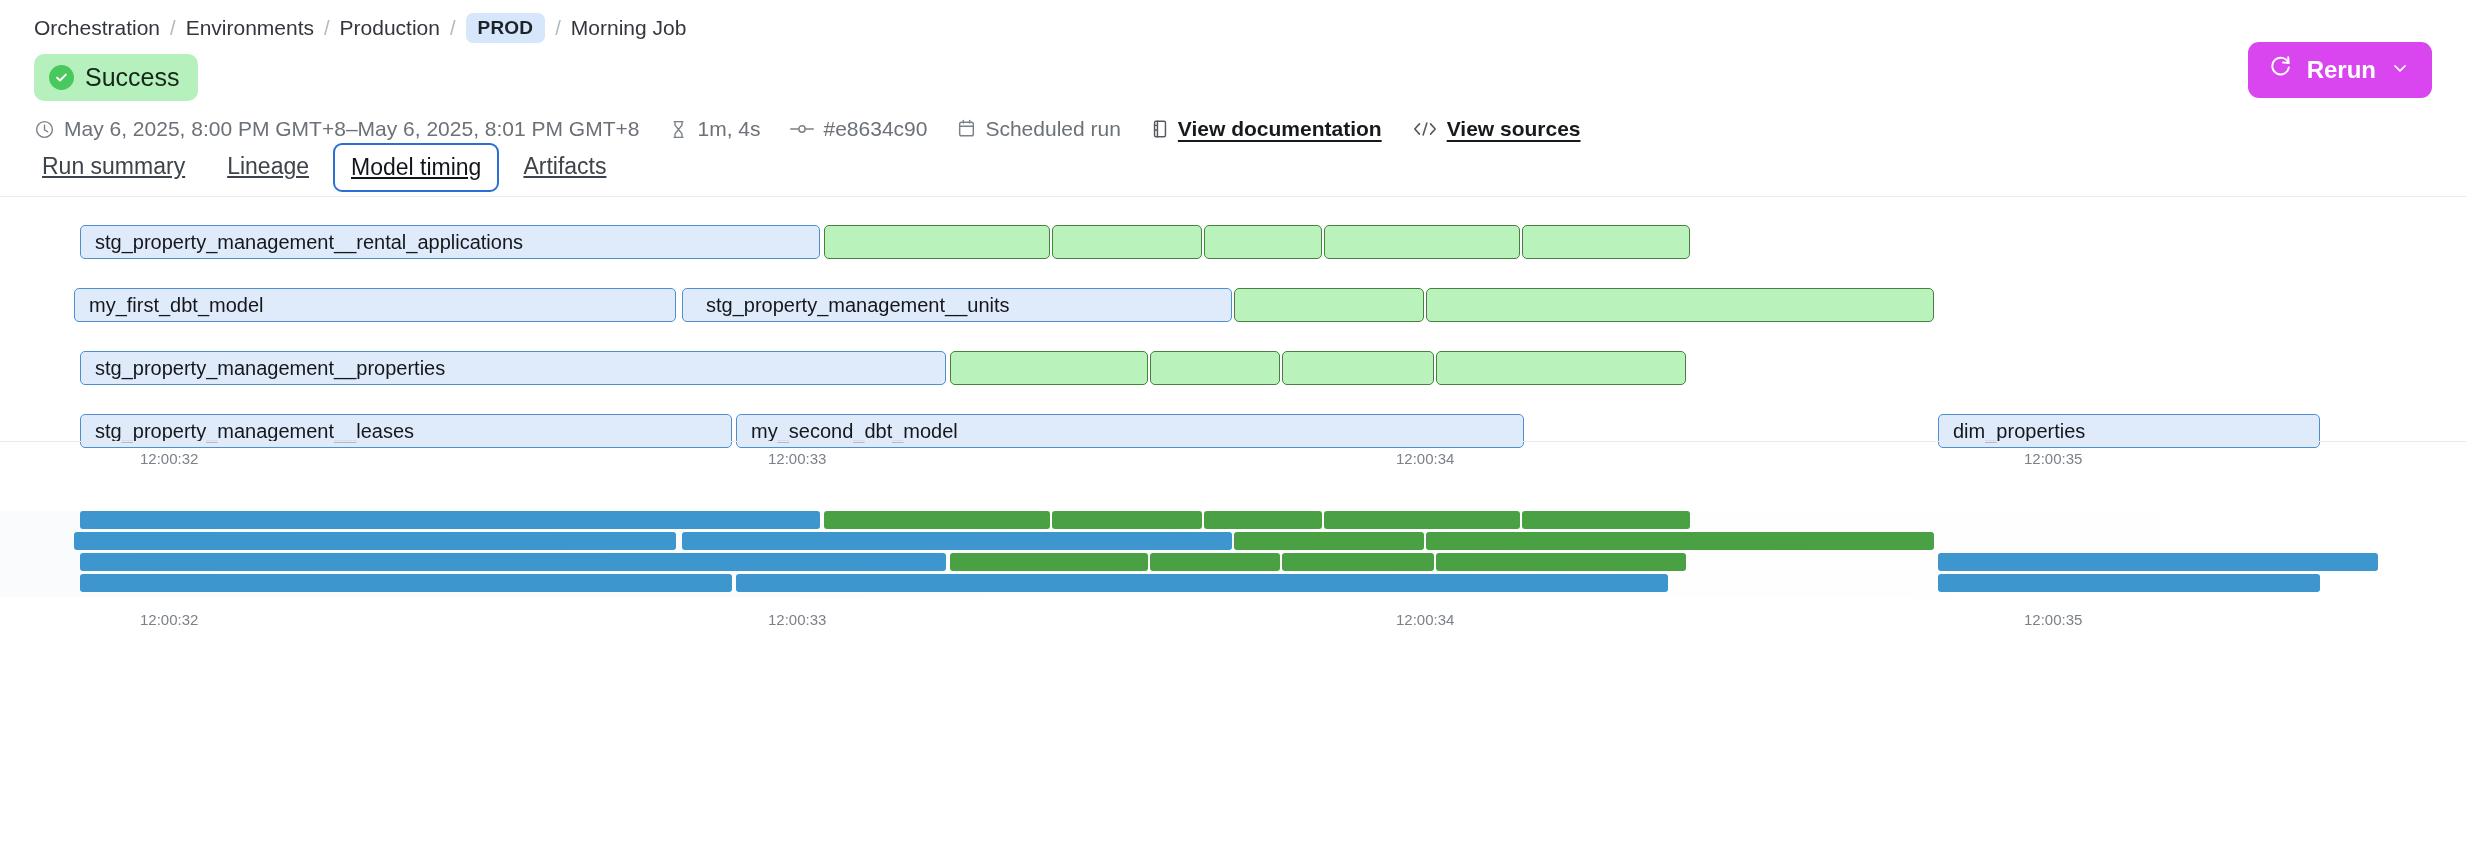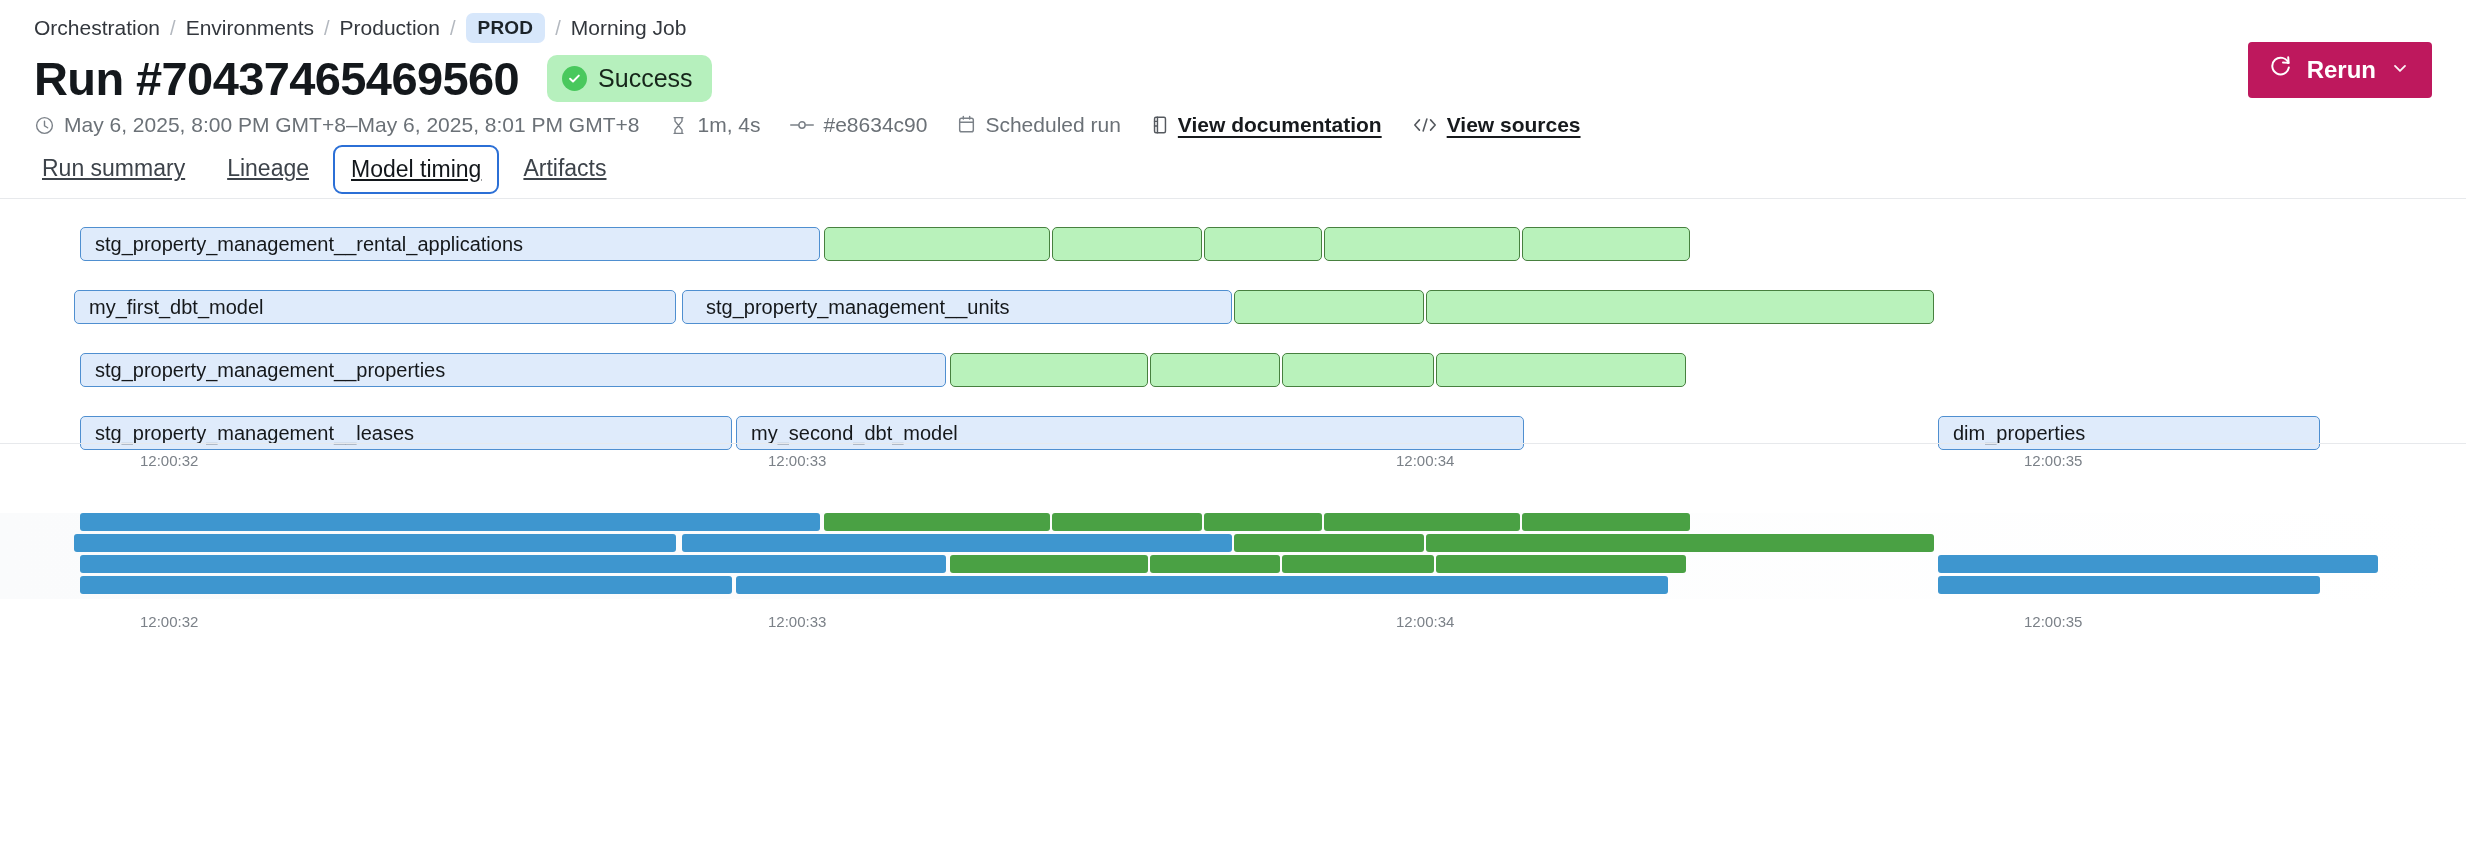--- a/index.html
+++ b/index.html
@@ -63,37 +63,37 @@
     border-radius: 50%;
     background: #49c85d;
     display: inline-flex; align-items: center; justify-content: center;
     flex: 0 0 auto;
   }
   .check-circle svg { display: block; }
 
   .rerun-btn {
     position: absolute;
     right: 34px; top: 14px;
-    background: #be185d;
+    background: #d946ef;
     color: #ffffff;
     border: none;
-    border-radius: 4px;
+    border-radius: 11px;
     height: 56px;
     padding: 0 22px 0 20px;
     display: inline-flex; align-items: center; gap: 14px;
     font-size: 24px;
     font-weight: 700;
     font-family: "Liberation Sans", sans-serif;
     cursor: pointer;
   }
   .rerun-btn .chev { opacity: .95; }
 
   
   .meta-row {
-    display: flex; align-items: flex-end;
+    display: flex; align-items: flex-start;
     gap: 30px;
     padding: 16px 0 0 34px;
     font-size: 21px;
     color: #6b7177;
     height: 34px;
   }
   .meta-item { display: inline-flex; align-items: center; gap: 9px; white-space: nowrap; }
   .meta-item svg { display: block; flex: 0 0 auto; }
   .meta-link {
     color: #171a1d;
@@ -206,21 +206,20 @@
     <span class="crumb">Environments</span>
     <span class="crumb-sep">/</span>
     <span class="crumb">Production</span>
     <span class="crumb-sep">/</span>
     <span class="crumb-badge">PROD</span>
     <span class="crumb-sep">/</span>
     <span class="crumb">Morning Job</span>
   </div>
 
 <div class="title-row">
-  <div class="page-title">Run #70437465469560</div>
   <div class="status-badge">
     <span class="check-circle">
       <svg width="15" height="15" viewBox="0 0 16 16">
           <path d="M3.3 8.3 L6.4 11.2 L12.6 4.9" fill="none" stroke="#ffffff" stroke-width="2.1" stroke-linecap="round" stroke-linejoin="round"></path>
         </svg>
     </span>
     <span>Success</span>
   </div>
 
   <button class="rerun-btn">

